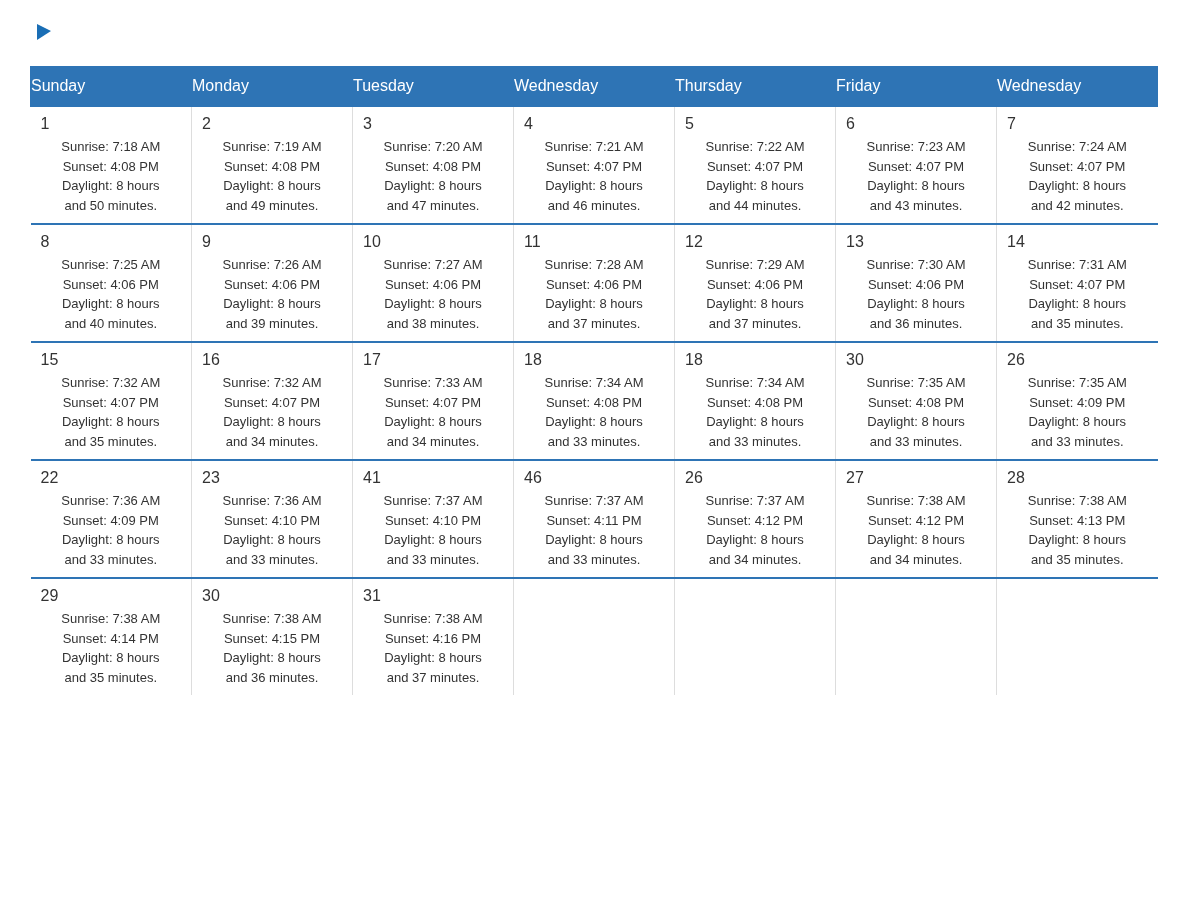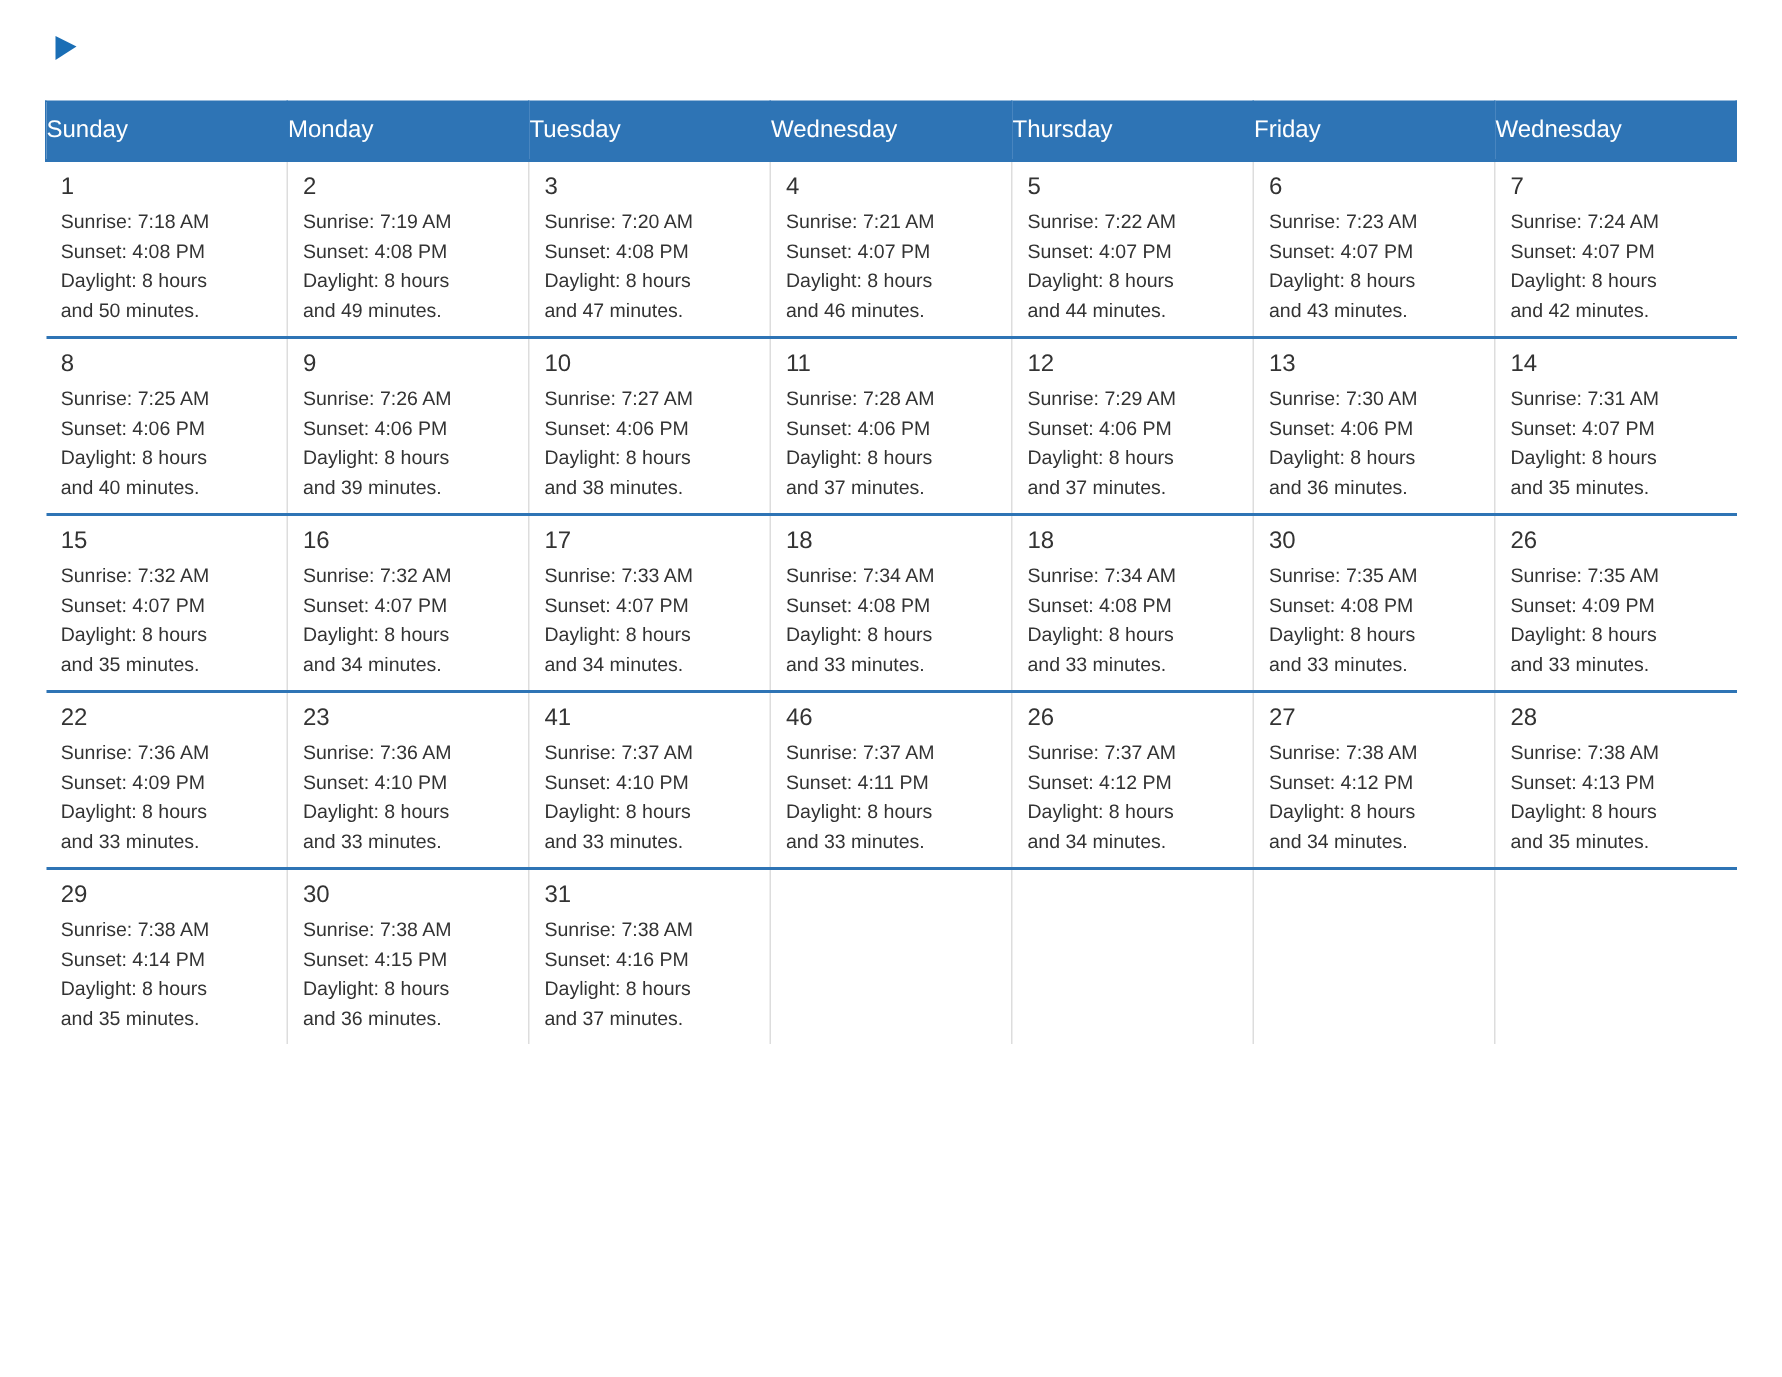--- a/index.html
+++ b/index.html
@@ -68,20 +68,21 @@
     .day-number {
       font-size: 16px;
       font-weight: normal;
       margin-bottom: 4px;
       display: block;
     }
     .day-info {
       font-size: 13px;
       line-height: 1.5;
       color: #333;
+      text-align: center;
     }
   </style>
 </head>
 <body>
 
 <div class="header">
   <div class="logo">
     <div style="display:flex; align-items:center; gap:0px;">
       <div style="display:flex; flex-direction:column; align-items:flex-start;">
         <div style="display:flex; align-items:center;">

